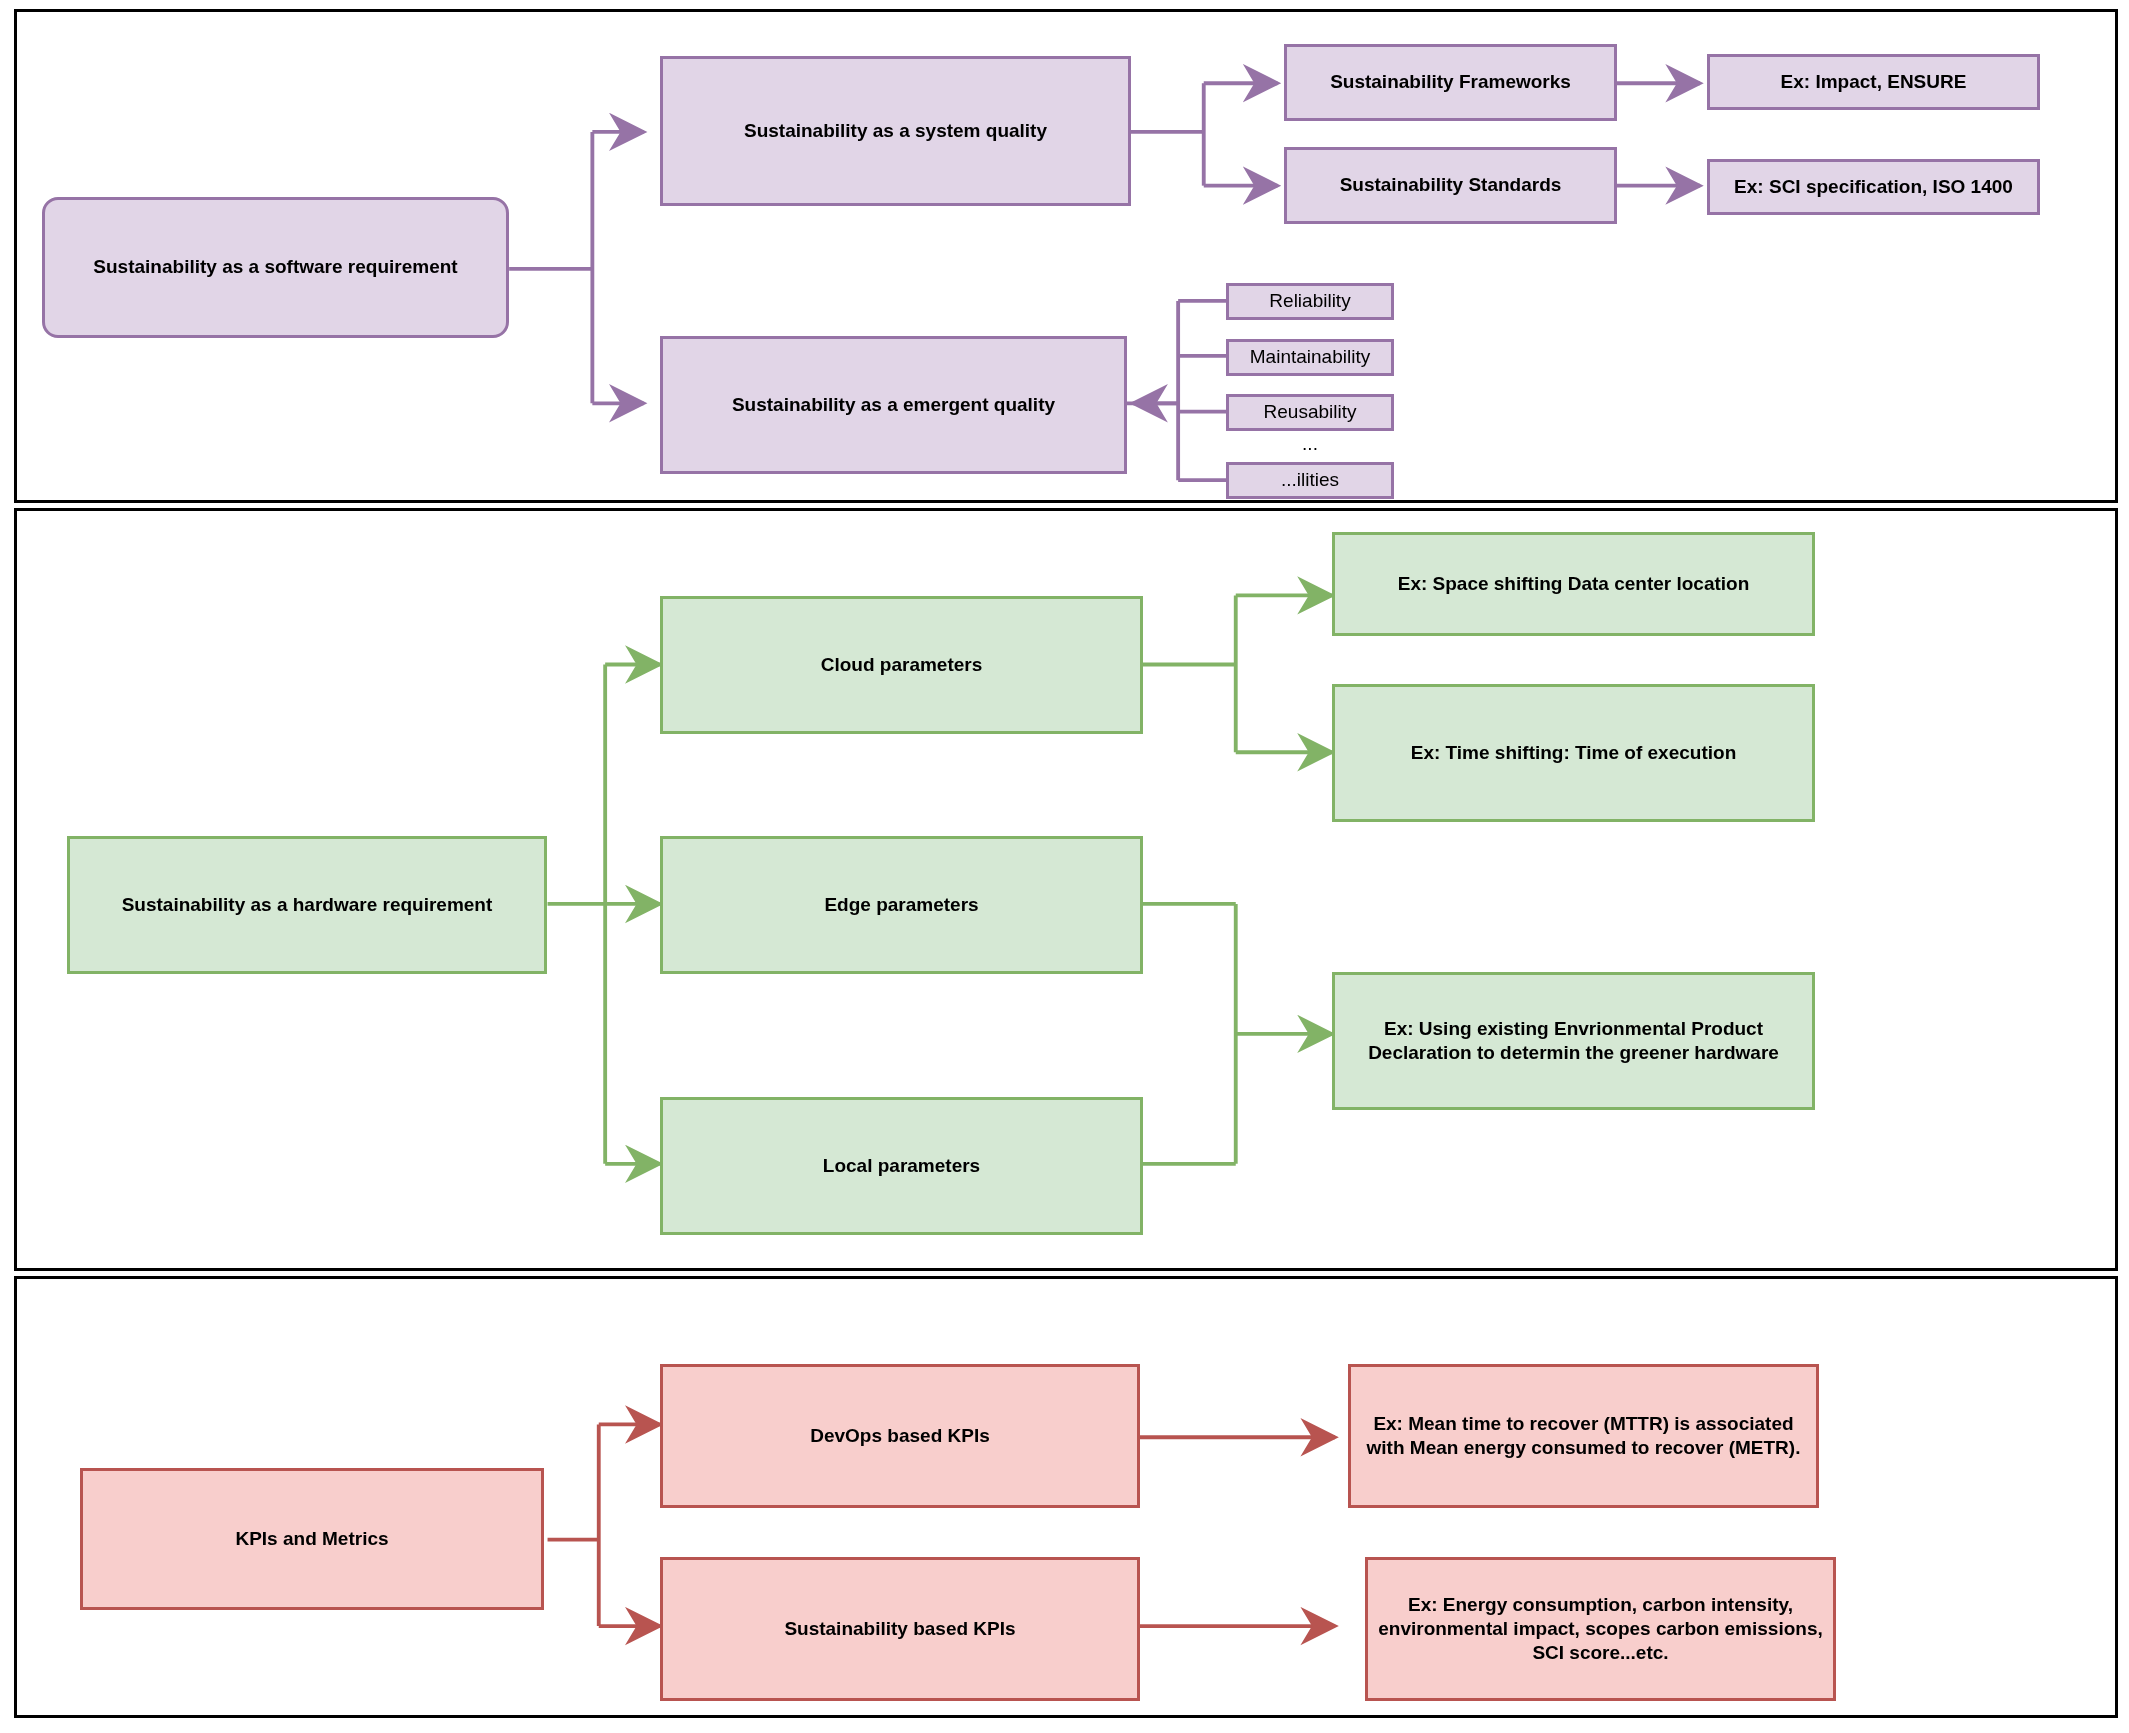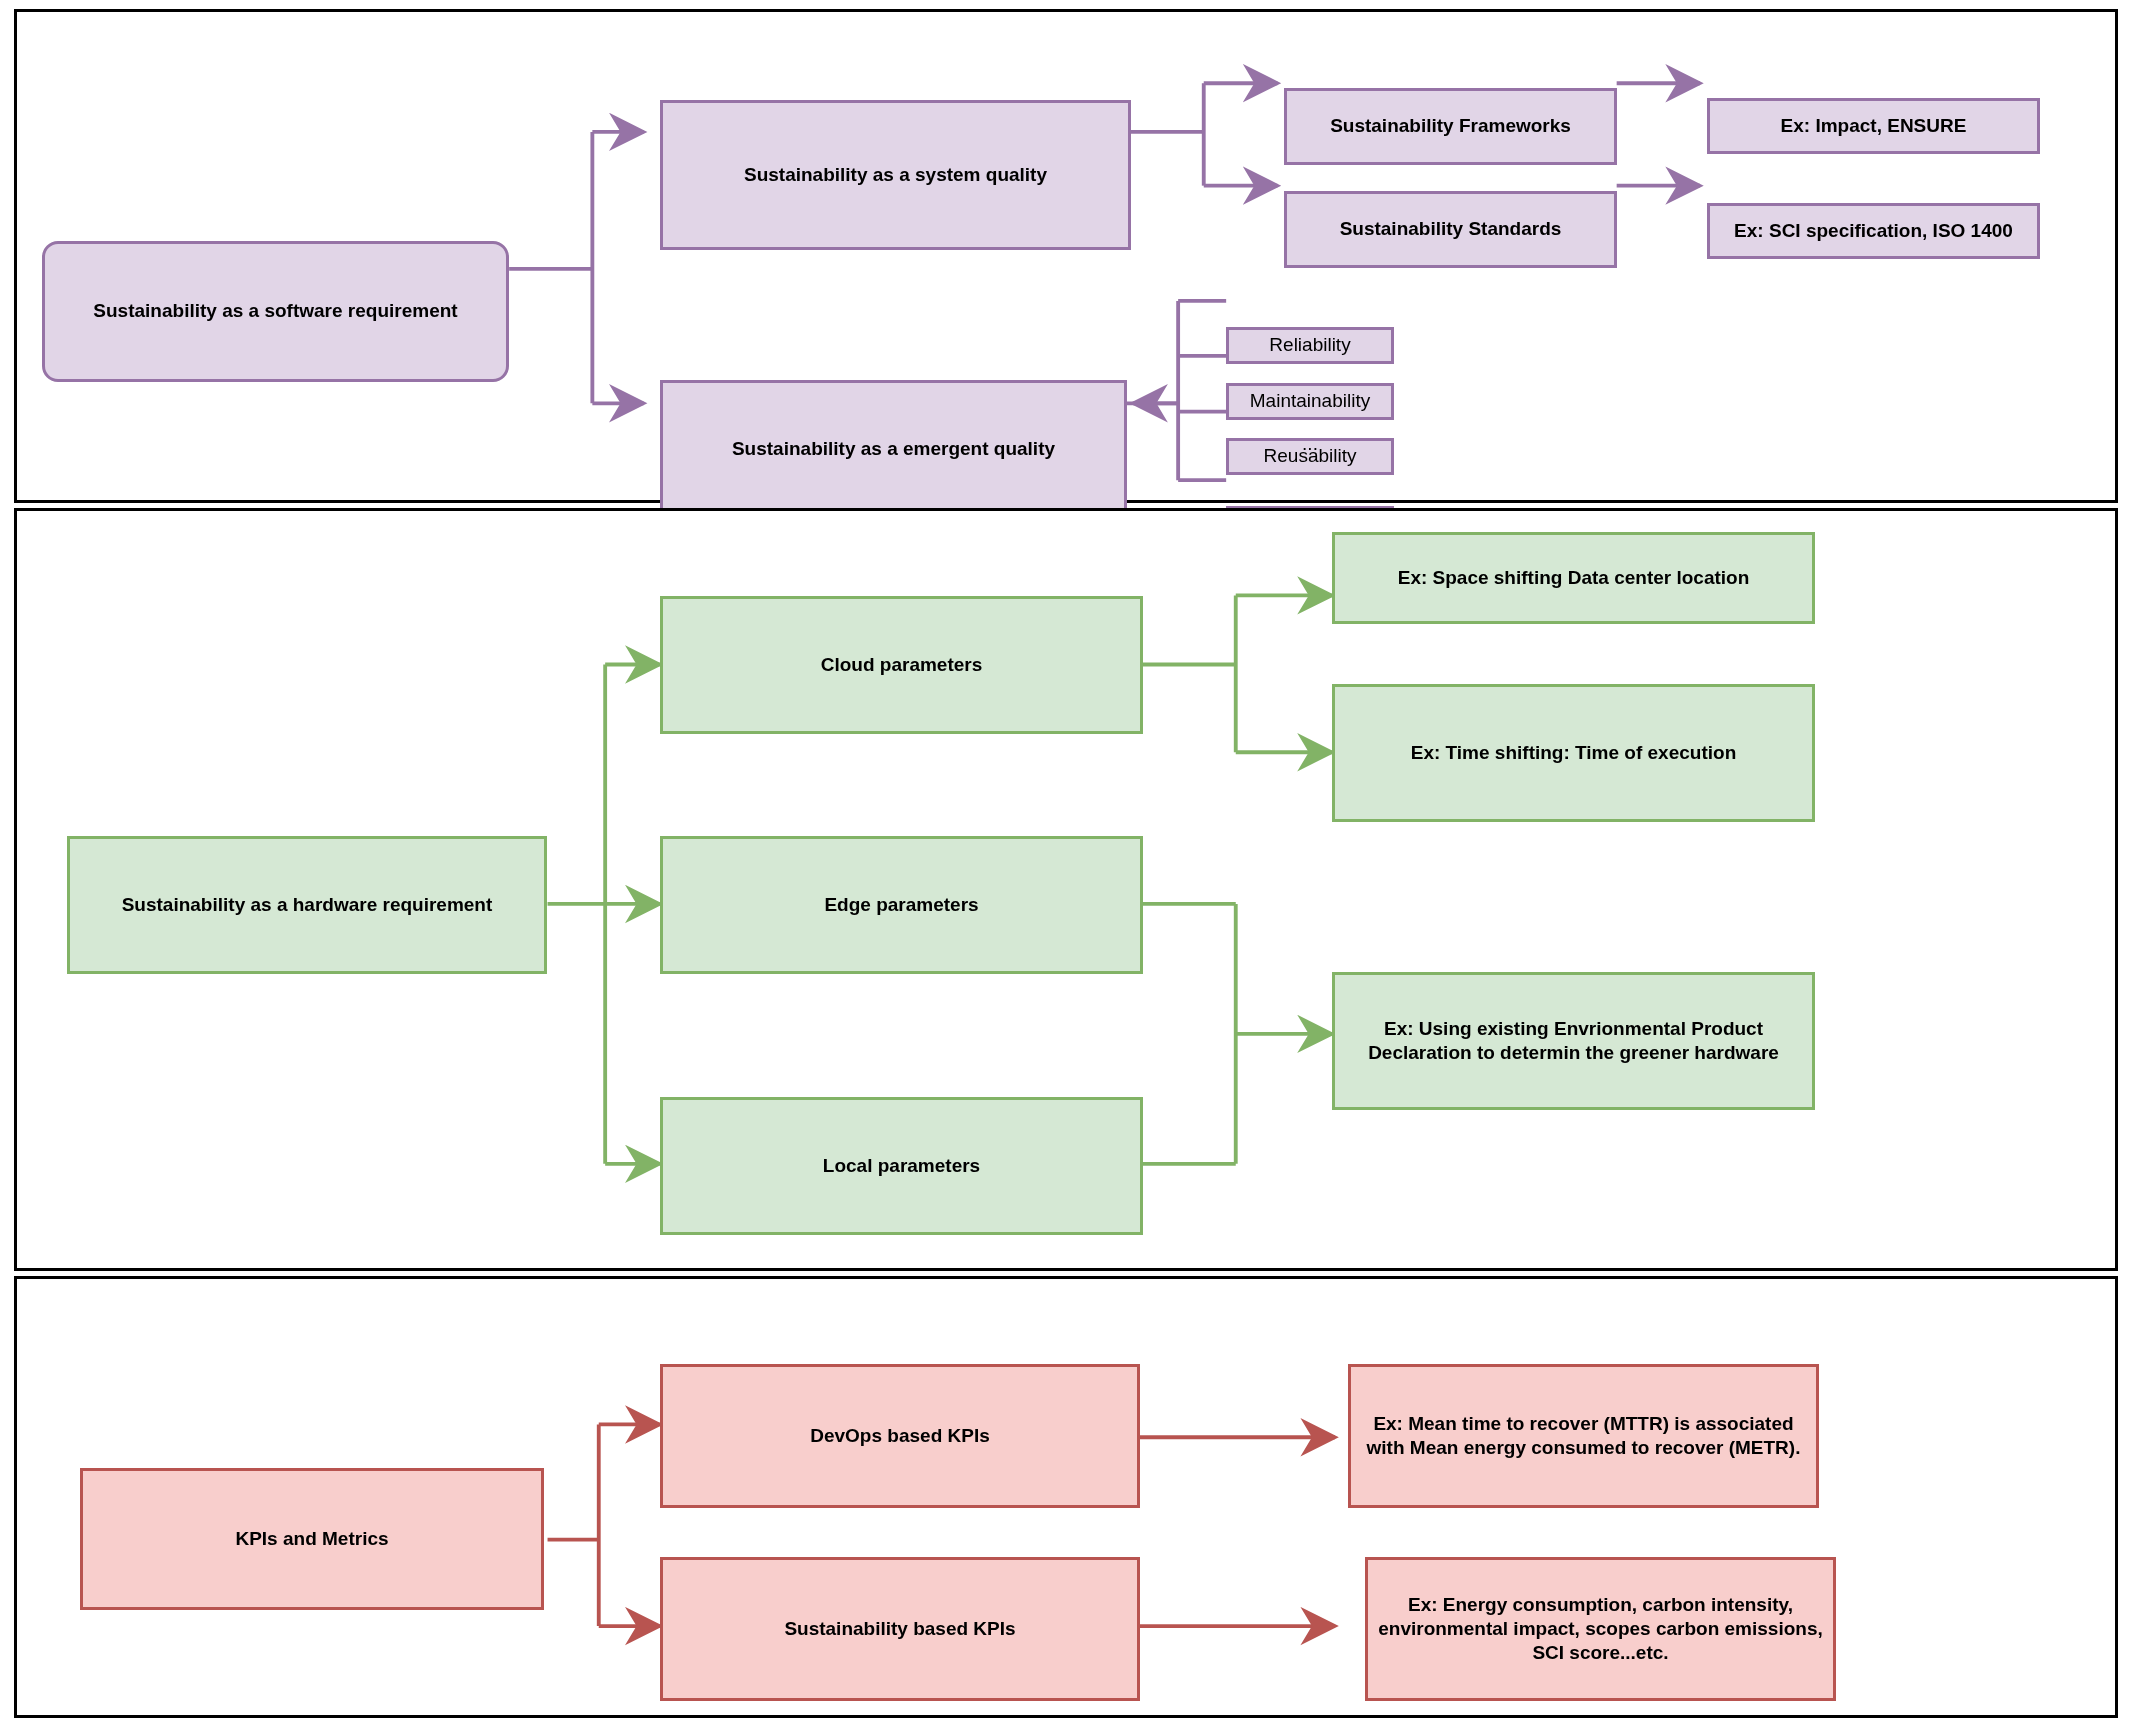--- a/index.html
+++ b/index.html
@@ -1,21 +1,21 @@
 <!DOCTYPE html>
 <html style="font-size:10.2px"><head>
 <meta charset="utf-8">
 <style>
   html,body{margin:0;padding:0;background:#ffffff;}
   body{font-family:"Liberation Sans",sans-serif;}
   #canvas{position:relative;width:2129px;height:1733px;background:#ffffff;overflow:hidden;}
   .panel{position:absolute;border:3.8px solid #000000;box-sizing:border-box;background:#ffffff;}
   .node{position:absolute;box-sizing:border-box;display:flex;align-items:center;justify-content:center;text-align:center;color:#000000;font-weight:bold;line-height:1.28;}
   .node span{display:block;padding:0 9px;}
-  .purple{background:#e1d5e7;border:3.2px solid #9673a6;margin-top:44px;}
+  .purple{background:#e1d5e7;border:3.2px solid #9673a6;}
   .green{background:#d5e8d4;border:3.2px solid #82b366;}
   .red{background:#f8cecc;border:3.2px solid #b85450;}
   .small{font-weight:normal;}
   svg.wires{position:absolute;left:0;top:0;width:2129px;height:1733px;pointer-events:none;}
   .f30{font-size:19px;}
 </style>
 </head>
 <body>
 
 <div id="canvas">
@@ -141,21 +141,21 @@
   </div>
 
   <div class="node green f30" style="left:660px;top:836px;width:483px;height:138px;">
     <span>Edge parameters</span>
   </div>
 
   <div class="node green f30" style="left:660px;top:1097px;width:483px;height:138px;">
     <span>Local parameters</span>
   </div>
 
-  <div class="node green f30" style="left:1332px;top:532px;width:483px;height:92px;">
+  <div class="node green f30" style="left:1332px;top:532px;width:483px;height:104px;">
     <span>Ex: Space shifting Data center location</span>
   </div>
 
   <div class="node green f30" style="left:1332px;top:684px;width:483px;height:138px;">
     <span>Ex: Time shifting: Time of execution</span>
   </div>
 
   <div class="node green f30" style="left:1332px;top:972px;width:483px;height:138px;">
     <span>Ex: Using existing Envrionmental Product Declaration to determin the greener hardware</span>
   </div>

